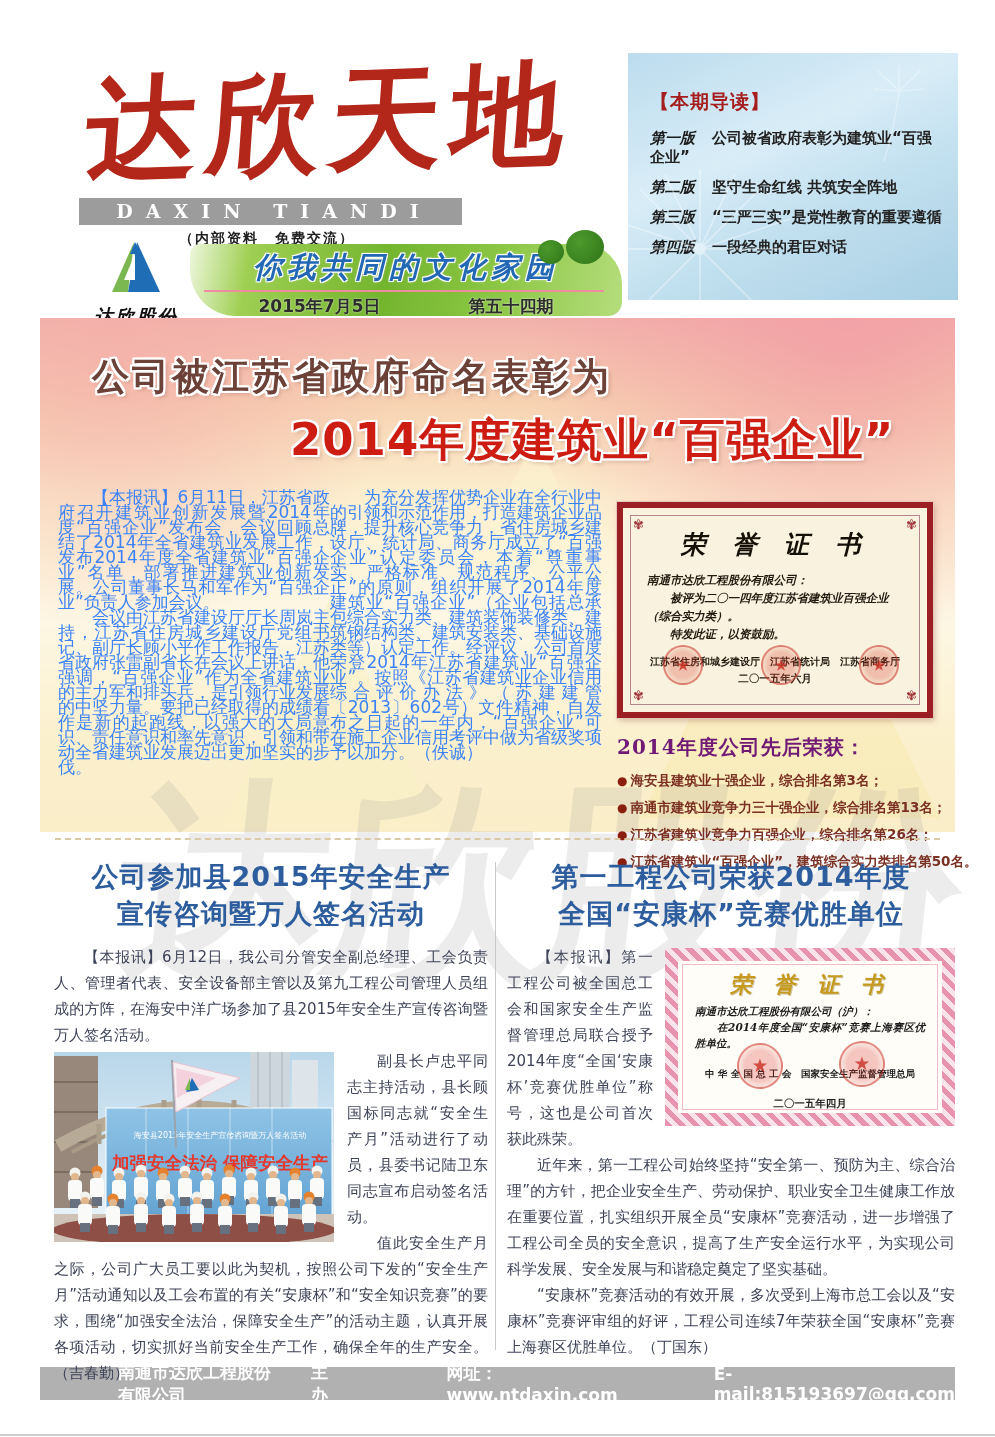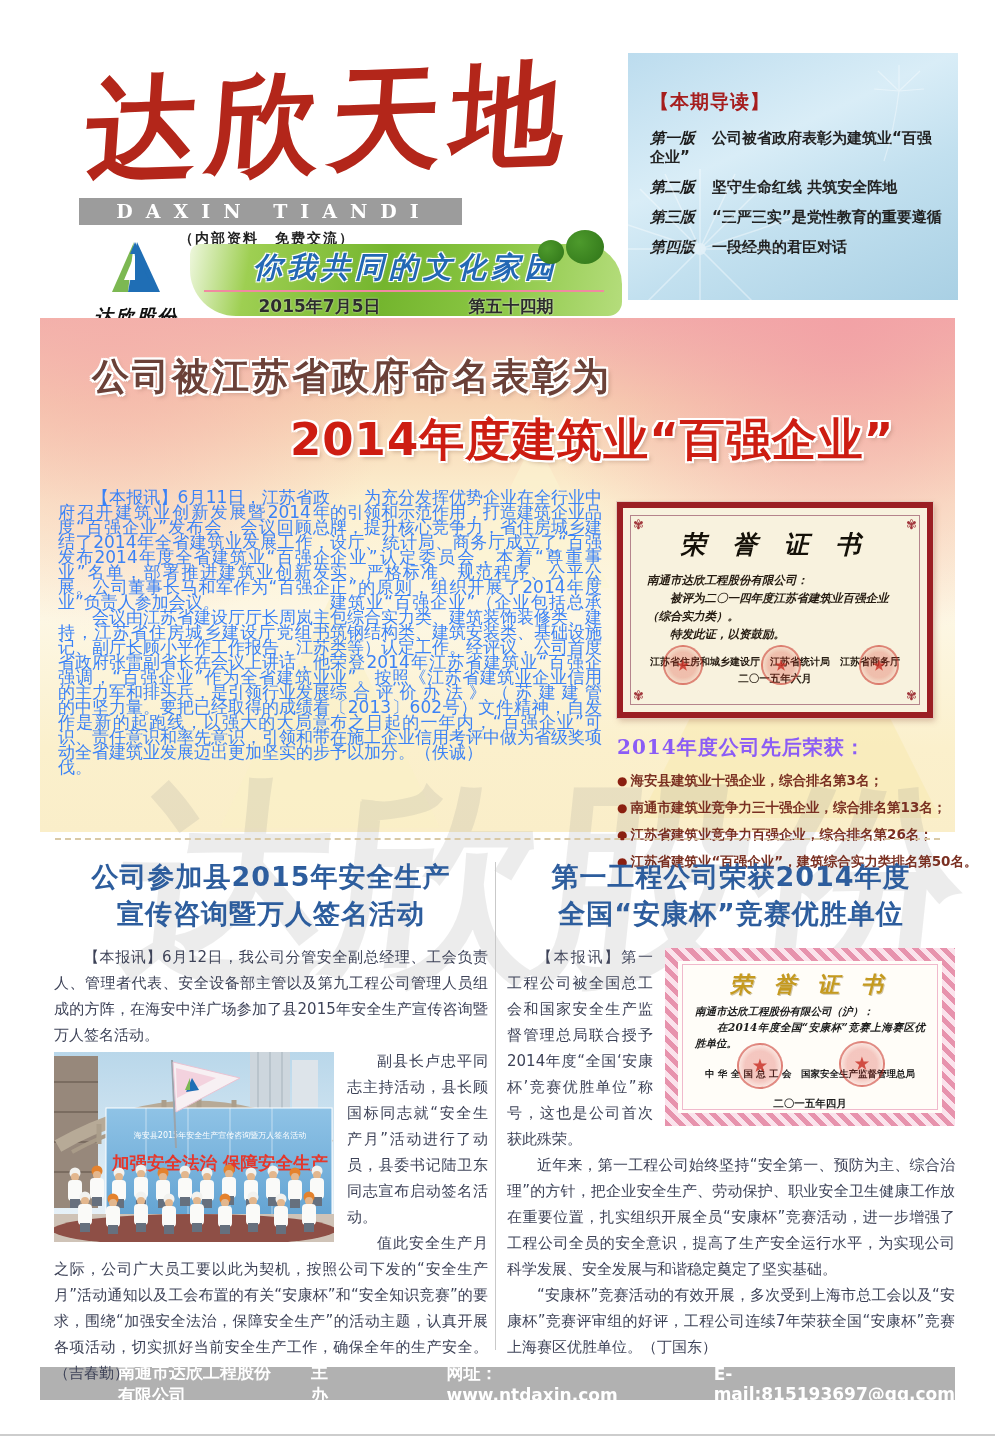--- a/index.html
+++ b/index.html
@@ -71,21 +71,21 @@
   .cert1-body{margin:10px 16px 0 16px;font-size:11.5px;font-weight:bold;line-height:18px;font-style:italic;}
   .cert-issuers{position:relative;margin:12px 6px 0 6px;text-align:center;font-size:10px;font-weight:bold;z-index:2;}
   .cert-date{text-align:center;font-size:10.5px;font-weight:bold;margin-top:3px;}
   .seal{position:absolute;border-radius:50%;z-index:1;display:flex;align-items:center;justify-content:center;
     background:radial-gradient(circle,rgba(216,58,44,.28) 50%,rgba(216,58,44,.14) 68%,rgba(216,58,44,0) 72%);
     border:2px solid rgba(200,45,35,.55);color:rgba(200,45,35,.8);}
   .cert1 .seal{width:36px;height:36px;font-size:14px;}
   .s1{left:26px;top:-10px;} .s2{left:124px;top:-10px;} .s3{left:222px;top:-10px;}
   
   .awards{margin-top:16px;width:335px;}
-  .awards-title{font-size:20px;font-weight:bold;color:#8b5cf6;letter-spacing:1px;margin-bottom:6px;
+  .awards-title{font-size:20px;font-weight:bold;color:#701a75;letter-spacing:1px;margin-bottom:6px;
     font-family:"DejaVu Serif","Liberation Serif",serif;}
   .award-item{font-size:13.5px;font-weight:bold;color:#7a3022;line-height:26px;white-space:nowrap;}
   .award-item .blt{color:#8a1f10;margin-right:3px;font-size:12px;}
   .dashed-divider{position:absolute;left:55px;top:838px;width:885px;border-top:2px dashed #d9c9a6;z-index:2;}
   
   .watermark{position:absolute;left:120px;top:742px;z-index:1;font-size:215px;font-weight:bold;
     color:#8f8f8f;opacity:.16;letter-spacing:-6px;white-space:nowrap;transform:skewX(-6deg);
     font-family:"DejaVu Serif","Liberation Serif",serif;pointer-events:none;}
   
   .bottom-sec{position:absolute;left:40px;top:848px;width:915px;height:512px;z-index:2;}

